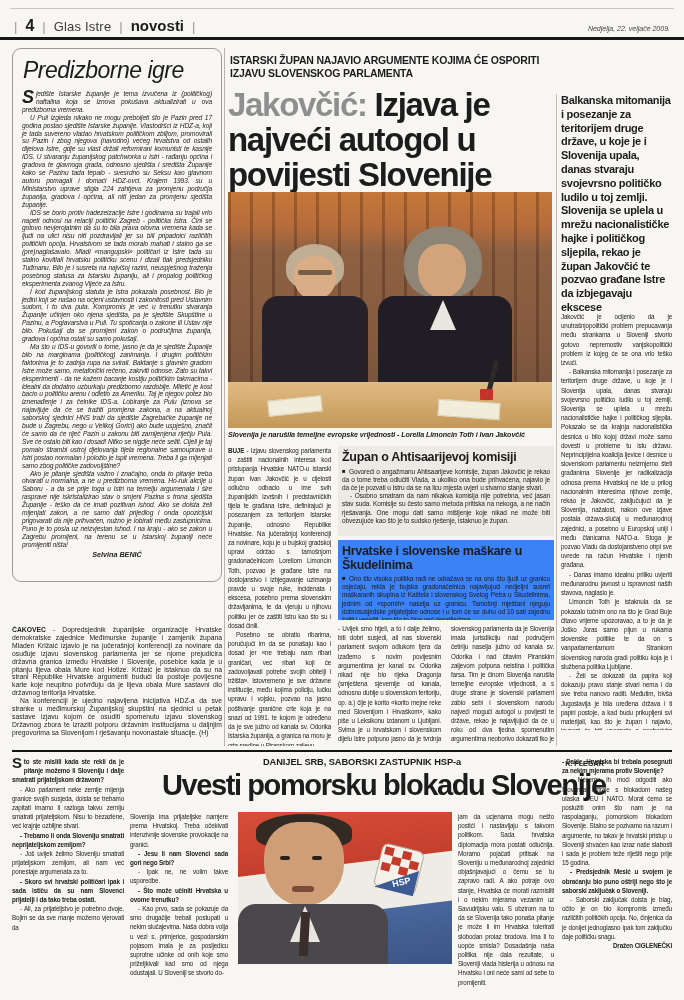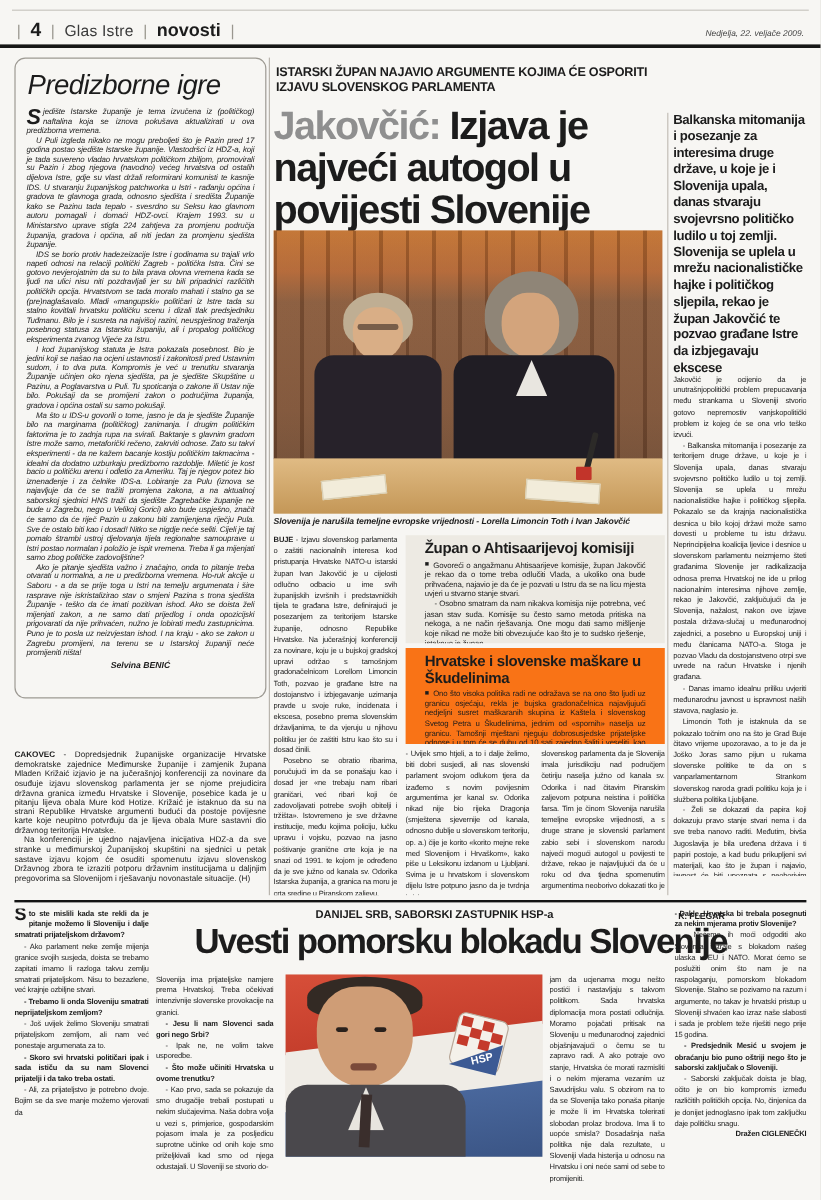--- a/index.html
+++ b/index.html
@@ -39,23 +39,23 @@
   .povtitle{left:12px;top:588px;width:212px;font-weight:bold;font-size:13.5px;line-height:15.5px;letter-spacing:-.6px;}
   .povbody{left:12px;top:626px;width:210px;height:120px;overflow:hidden;font-size:6.8px;line-height:7.9px;}
   
   .kicker{left:230px;top:54px;width:334px;font-weight:bold;font-size:10.5px;line-height:12.5px;letter-spacing:-.2px;}
   .headline{left:228px;top:87px;width:344px;font-weight:bold;font-size:33px;line-height:35px;letter-spacing:-1.3px;}
   .hl-gray{color:#8f8f8f;}
   .body-col{font-size:6.3px;line-height:9.2px;letter-spacing:-.15px;overflow:hidden;}
   .mcol1{left:228px;top:446px;width:103px;height:300px;}
   .mcol2{left:338px;top:624px;width:103px;height:122px;}
   .mcol3{left:451px;top:624px;width:103px;height:122px;}
-  .gbox{left:338px;width:216px;box-sizing:border-box;padding:5px 16px;overflow:hidden;}
+  .gbox{left:338px;width:216px;box-sizing:border-box;padding:5px 4px;overflow:hidden;}
   .gbox1{top:446px;height:90px;background:#edeae3;}
-  .gbox2{top:540px;height:80px;background:#f97316;}
+  .gbox2{top:540px;height:80px;background:#3b82f6;}
   .gbox .btitle{font-weight:bold;font-size:12.5px;line-height:13.5px;margin:0 0 3px;letter-spacing:-.3px;}
   .gbox .para{font-size:6.5px;line-height:8.2px;letter-spacing:-.1px;}
   .gbox .para+.para{text-indent:8px;}
   
   .rlead{left:561px;top:94px;width:111px;font-weight:bold;font-size:11px;line-height:13.8px;letter-spacing:-.3px;text-align:left;}
   .rbody{left:561px;top:312px;width:111px;height:418px;}
   .kflegar{left:529px;top:731px;width:111px;font-size:7.2px;margin-top:28px;}
   
   .photo-main{left:228px;top:192px;width:324px;height:236px;overflow:hidden;
      background:linear-gradient(#c0702f 0px,#b06333 34px,#85573a 60px,#7b5036 150px,#6f4a33 190px,#caa168 191px,#c99d62 236px);}
@@ -172,21 +172,21 @@
       </div>
   </div>
 
   <div class="abs body-col col mcol2">
       <p class="para">- Uvijek smo htjeli, a to i dalje želimo, biti dobri susjedi, ali nas slovenski parlament svojom odlukom tjera da izađemo s novim povijesnim argumentima jer kanal sv. Odorika nikad nije bio rijeka Dragonja (smještena sjevernije od kanala, odnosno dublje u slovenskom teritoriju, op. a.) čije je korito «korito mejne reke med Slovenijom i Hrvaškom», kako piše u Leksikonu izdanom u Ljubljani. Svima je u hrvatskom i slovenskom dijelu Istre potpuno jasno da je tvrdnja iz izjave</p>
     </div>
   <div class="abs body-col col mcol3">
       <p class="para">slovenskog parlamenta da je Slovenija imala jurisdikciju nad područjem četiriju naselja južno od kanala sv. Odorika i nad čitavim Piranskim zaljevom potpuna neistina i politička farsa. Tim je činom Slovenija narušila temeljne evropske vrijednosti, a s druge strane je slovenski parlament zabio sebi i slovenskom narodu najveći mogući autogol u povijesti te države, rekao je najavljujući da će u roku od dva tjedna spomenutim argumentima neoborivo dokazati tko je u pravu.</p>
     </div>
 
-  <div class="abs rlead">Balkanska mitomanija i posezanje za interesima druge države, u koje je i Slovenija upala, danas stvaraju svojevrsno političko ludilo u toj zemlji. Slovenija se uplela u mrežu nacionalističke hajke i političkog sljepila, rekao je župan Jakovčić te pozvao građane Istre da izbjegavaju ekscese</div>
+  <div class="abs rlead">Balkanska mitomanija i posezanje za teritorijem druge države, u koje je i Slovenija upala, danas stvaraju svojevrsno političko ludilo u toj zemlji. Slovenija se uplela u mrežu nacionalističke hajke i političkog sljepila, rekao je župan Jakovčić te pozvao građane Istre da izbjegavaju ekscese</div>
   <div class="abs body-col col rbody">
       <p class="para">Jakovčić je ocijenio da je unutrašnjopolitički problem prepucavanja među strankama u Sloveniji stvorio gotovo nepremostiv vanjskopolitički problem iz kojeg će se ona vrlo teško izvući.</p>
       <p class="para">- Balkanska mitomanija i posezanje za teritorijem druge države, u koje je i Slovenija upala, danas stvaraju svojevrsno političko ludilo u toj zemlji. Slovenija se uplela u mrežu nacionalističke hajke i političkog sljepila. Pokazalo se da krajnja nacionalistička desnica u bilo kojoj državi može samo dovesti u probleme tu istu državu. Neprincipijelna koalicija ljevice i desnice u slovenskom parlamentu neizmjerno šteti građanima Slovenije jer radikalizacija odnosa prema Hrvatskoj ne ide u prilog nacionalnim interesima njihove zemlje, rekao je Jakovčić, zaključujući da je Slovenija, nažalost, nakon ove izjave postala država-slučaj u međunarodnoj zajednici, a posebno u Europskoj uniji i među članicama NATO-a. Stoga je pozvao Vladu da dostojanstveno otrpi sve uvrede na račun Hrvatske i njenih građana.</p>
       <p class="para">- Danas imamo idealnu priliku uvjeriti međunarodnu javnost u ispravnost naših stavova, naglasio je.</p>
       <p class="para">Limoncin Toth je istaknula da se pokazalo točnim ono na što je Grad Buje čitavo vrijeme upozoravao, a to je da je Joško Joras samo pijun u rukama slovenske politike te da on s vanparlamentarnom Strankom slovenskog naroda gradi politiku koja je i službena politika Ljubljane.</p>
       <p class="para">- Želi se dokazati da papira koji dokazuju pravo stanje stvari nema i da sve treba nanovo raditi. Međutim, bivša Jugoslavija je bila uređena država i ti papiri postoje, a kad budu prikupljeni svi materijali, kao što je župan i najavio, javnost će biti upoznata s neoborivim dokazima. Da je Slovenija imala te dokaze sigurno se ne bi koristila ucjenom kao što čini, upozorila je bujska gradonačelnica.</p>
     </div>
   <div class="abs byline kflegar">K. FLEGAR</div>
 
   <div class="abs rulemid"></div>

